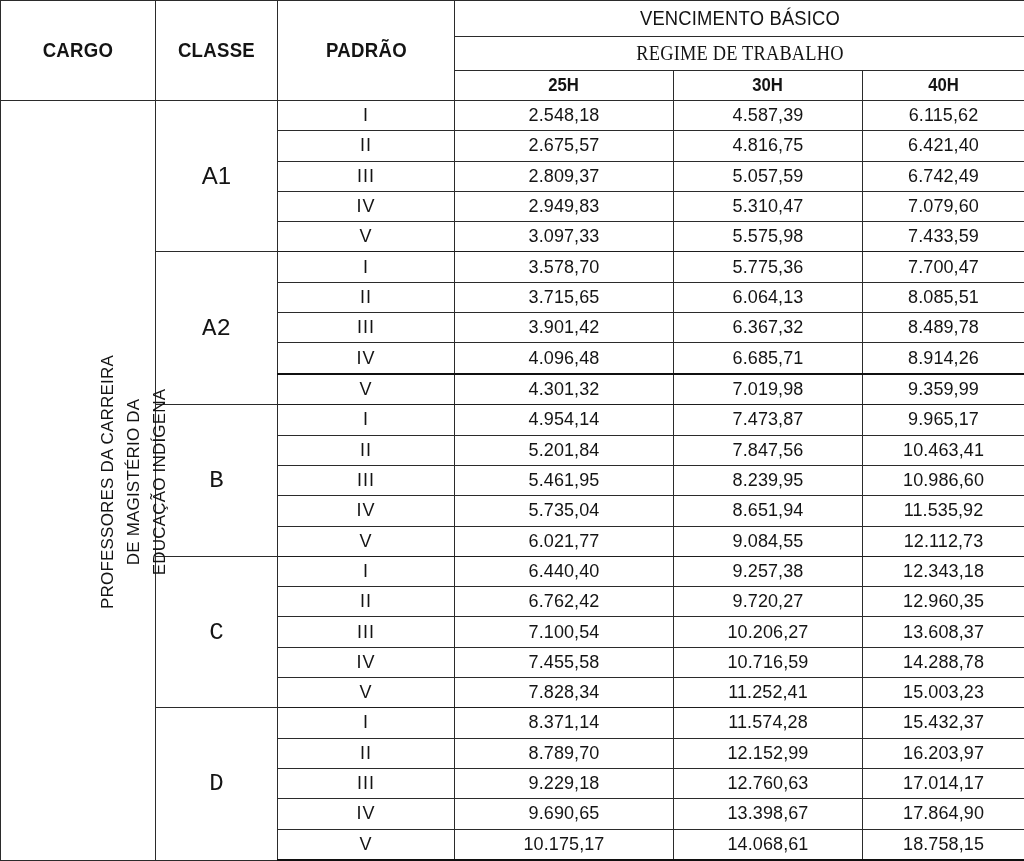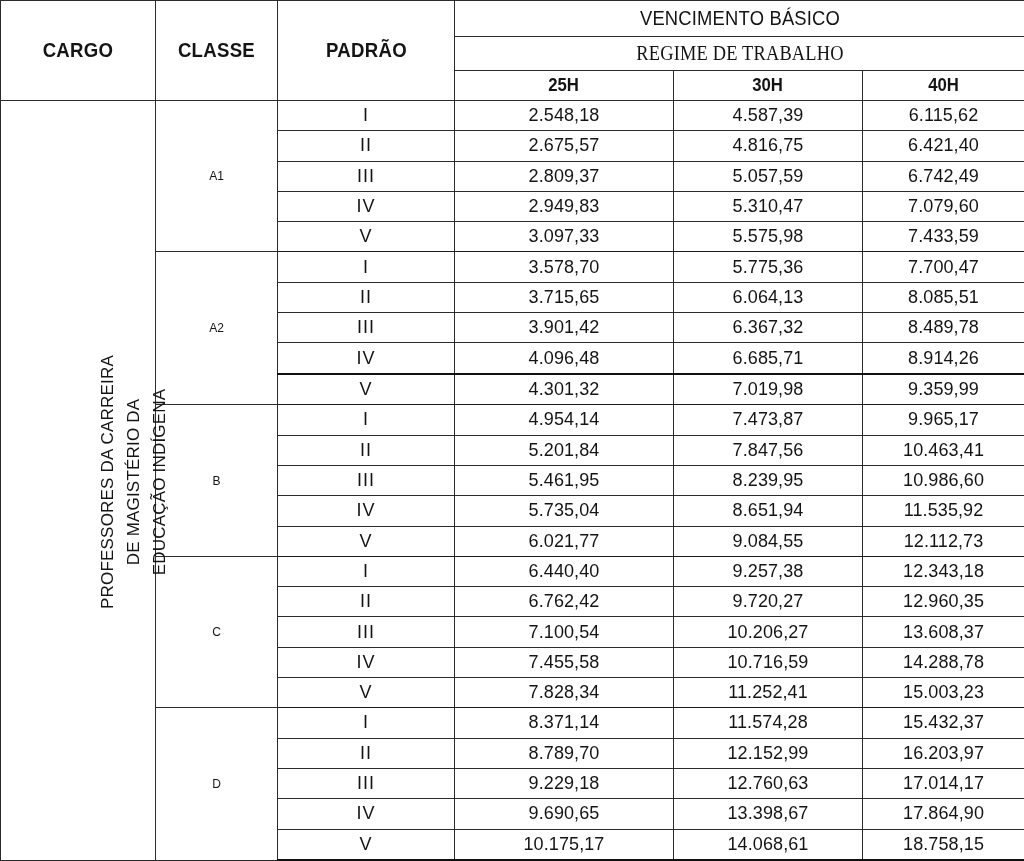--- a/index.html
+++ b/index.html
@@ -105,21 +105,21 @@
     font-size: 17px;
     line-height: 26px;
     text-align: center;
     font-weight: normal;
     letter-spacing: 0.2px;
   }
   .cargo-rot .rot-inner span { display: block; }
 
   
   td.class-cell {
-    font-size: 12px;
+    font-size: 24px;
     border-left: 2px solid #1a1a1a;
   }
 
   
   td.padrao {
     font-size: 18px;
     letter-spacing: 1px;
   }
   td.value {
     font-size: 18px;
@@ -129,21 +129,21 @@
   
   tr.thick-top > td {
     border-top: 2.5px solid #101010;
   }
   tr.group-end > td {
     border-bottom: 1.5px solid #1d1d1d;
   }
   tr.last-row > td {
     border-bottom: 2.5px solid #101010;
   }
-  td.grp-start { border-top: 1.5px solid #1d1d1d; }
+  td.grp-start { border-top: 1.5px solid #1d1d1d; font-family: Liberation Mono, monospace; }
 
   
   td.sep-left  { border-left: 2px solid #1a1a1a; }
   td.sep-right { border-right: 2px solid #1a1a1a; }
 
   .hdr-row-bottom > th,
   .hdr-row-bottom > td { border-bottom: 2px solid #1a1a1a; }
 </style>
 </head>
 <body>

